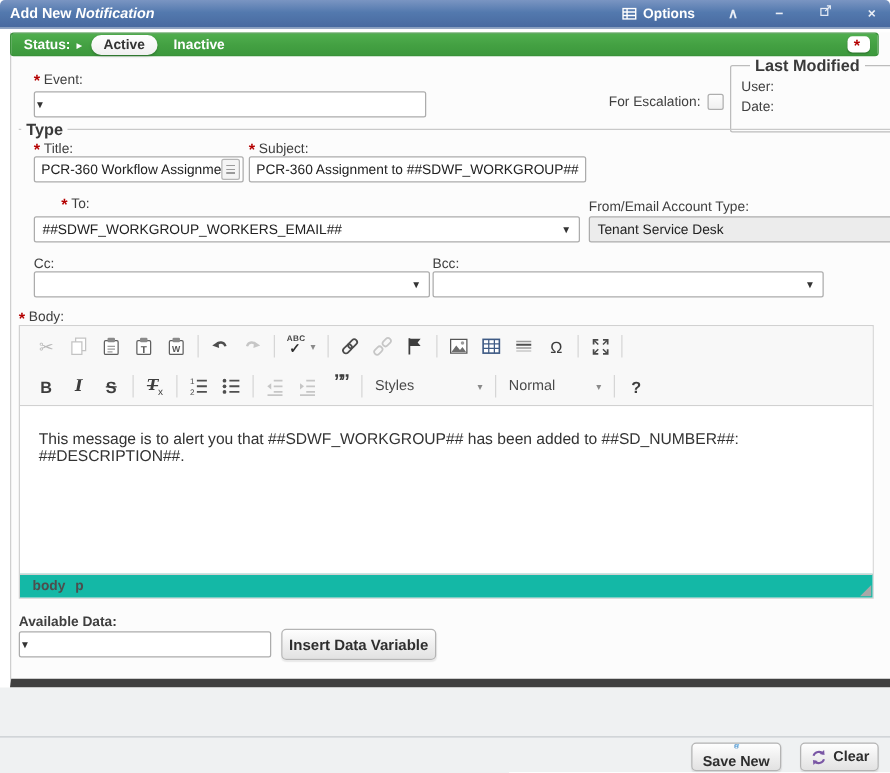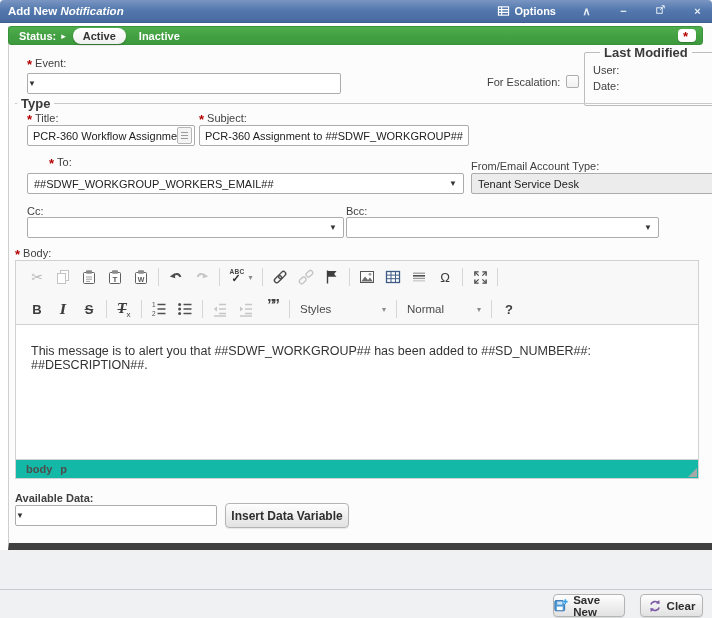--- a/index.html
+++ b/index.html
@@ -366,21 +366,21 @@
     <span class="st-caret">▸</span>
     <span class="pill-active">Active</span>
     <span class="pill-inactive">Inactive</span>
     <span class="req-pill">
         <span class="req">*</span>
       </span>
   </div>
 
   <div class="footer-area">
     <div class="footer-divider"></div>
-    <div class="btn" style="left:553px;top:44px;width:72px;">
+    <div class="btn" style="left:553px;top:44px;width:72px;flex-direction:column;">
       <svg width="15" height="15" viewBox="0 0 16 16">
         <rect x="1" y="2.5" width="11" height="11.5" rx="1.2" fill="#4f9bd8" stroke="#2d6da8"></rect>
         <rect x="3.2" y="9.2" width="6.6" height="4" fill="#fff"></rect>
         <rect x="3.6" y="3.6" width="5.8" height="3.4" fill="#cfe6f7"></rect>
         <path d="M12.8 1v5.2M10.2 3.6h5.2" stroke="#fff" stroke-width="3.2"></path>
         <path d="M12.8 1v5.2M10.2 3.6h5.2" stroke="#3aa0e8" stroke-width="1.8"></path>
       </svg>
       <span>Save New</span>
     </div>
     <div class="btn" style="left:640px;top:44px;width:63px;">

